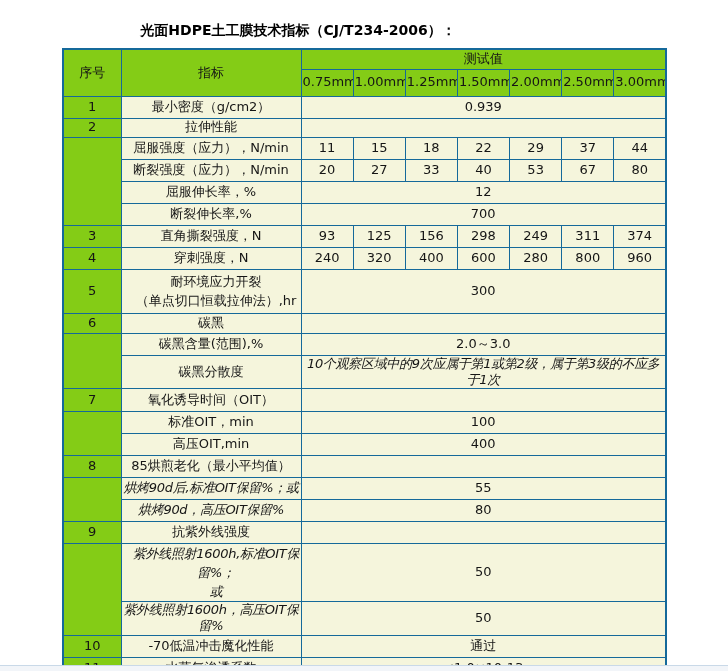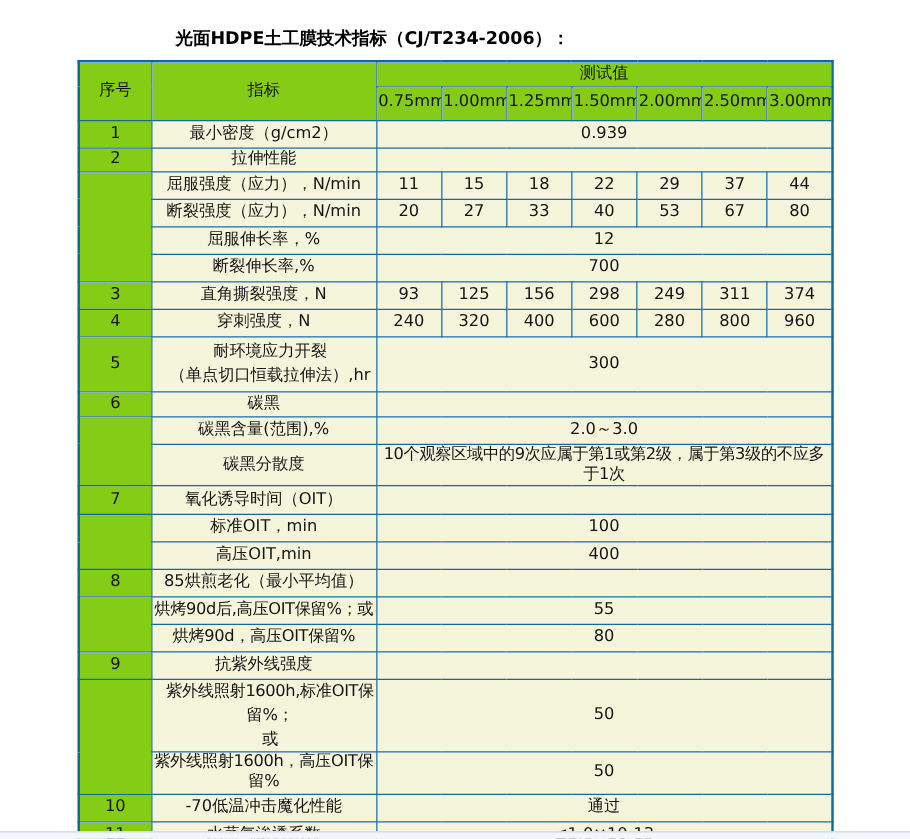--- a/index.html
+++ b/index.html
@@ -22,21 +22,21 @@
   }
   table.spec th, table.spec td {
     border:1px solid #15699a;
     padding:0 1px;
     font-size:13px; font-weight:normal; color:#151515;
     text-align:center; vertical-align:middle; line-height:1.25;
     overflow:hidden;
   }
   .blue  { background:#84cc16; }
   .cream { background:#f5f5dc; }
-  .small { font-size:12px; letter-spacing:-0.3px; }
+  .small { font-size:12px; letter-spacing:-0.3px;font-style:italic; }
 
   tr.h20 { height:20px; }
   tr.h27 { height:27px;margin-left:32px; }
   tr.h22 { height:22px; }
   tr.h19 { height:19px; }
   tr.h23 { height:23px; }
   tr.h44 { height:44px; }
 
   .lbl2 div { line-height:19px;padding-left:10px; }
 
@@ -188,21 +188,21 @@
         <td class="cream" colspan="7">400</td>
       </tr>
 
       <tr class="h22">
         <td class="blue">8</td>
         <td class="cream">85烘煎老化（最小平均值）</td>
         <td class="cream" colspan="7"></td>
       </tr>
       <tr class="h22">
         <td class="blue" rowspan="2"></td>
-        <td class="cream small">烘烤90d后,高压OIT保留%；或</td>
+        <td class="cream small">烘烤90d后,标准OIT保留%；或</td>
         <td class="cream" colspan="7">55</td>
       </tr>
       <tr class="h22">
         <td class="cream small">烘烤90d，高压OIT保留%</td>
         <td class="cream" colspan="7">80</td>
       </tr>
 
       <tr class="h22">
         <td class="blue">9</td>
         <td class="cream">抗紫外线强度</td>

